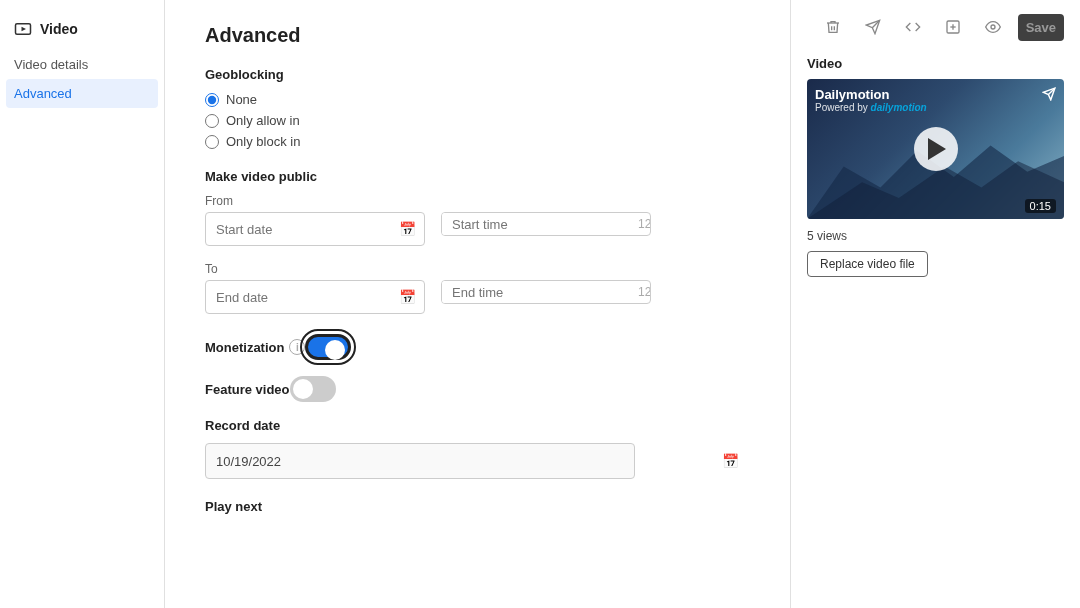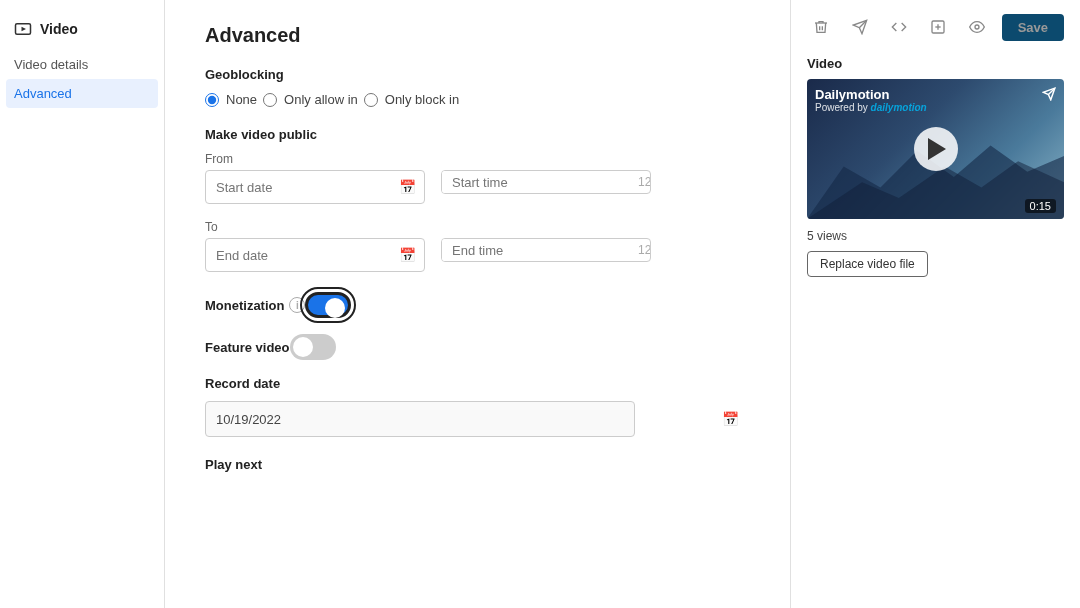--- a/index.html
+++ b/index.html
@@ -49,21 +49,21 @@
       color: #222;
     }
 
     .section-title {
       font-size: 13px;
       font-weight: 700;
       margin-bottom: 10px;
       color: #222;
     }
 
-    .radio-group { display: flex; flex-direction: row; gap: 6px; }
+    .radio-group { display: flex; flex-direction: column; gap: 6px; }
     .radio-label { display: flex; align-items: center; gap: 7px; font-size: 13px; color: #444; cursor: pointer; }
     .radio-label input[type="radio"] { accent-color: #1a73e8; width: 14px; height: 14px; cursor: pointer; }
 
     .section-block { margin-bottom: 20px; }
 
     .field-row { display: flex; gap: 16px; margin-bottom: 8px; }
 
     .input-wrapper {
       position: relative;
       display: flex;
@@ -210,25 +210,25 @@
       justify-content: flex-end;
     }
     .toolbar-icon {
       width: 30px; height: 30px;
       display: flex; align-items: center; justify-content: center;
       cursor: pointer;
       color: #666;
       border-radius: 4px;
     }
     .save-btn {
-      background: #0c4a6e;
+      background: #404040;
       color: #999;
       border: none;
       border-radius: 4px;
-      padding: 6px 16px;
+      padding: 6px 8px;
       font-size: 13px;
       font-weight: 600;
       cursor: not-allowed;
     }
 
     .panel-section-title {
       font-size: 13px;
       font-weight: 700;
       color: #222;
       margin-bottom: 8px;

